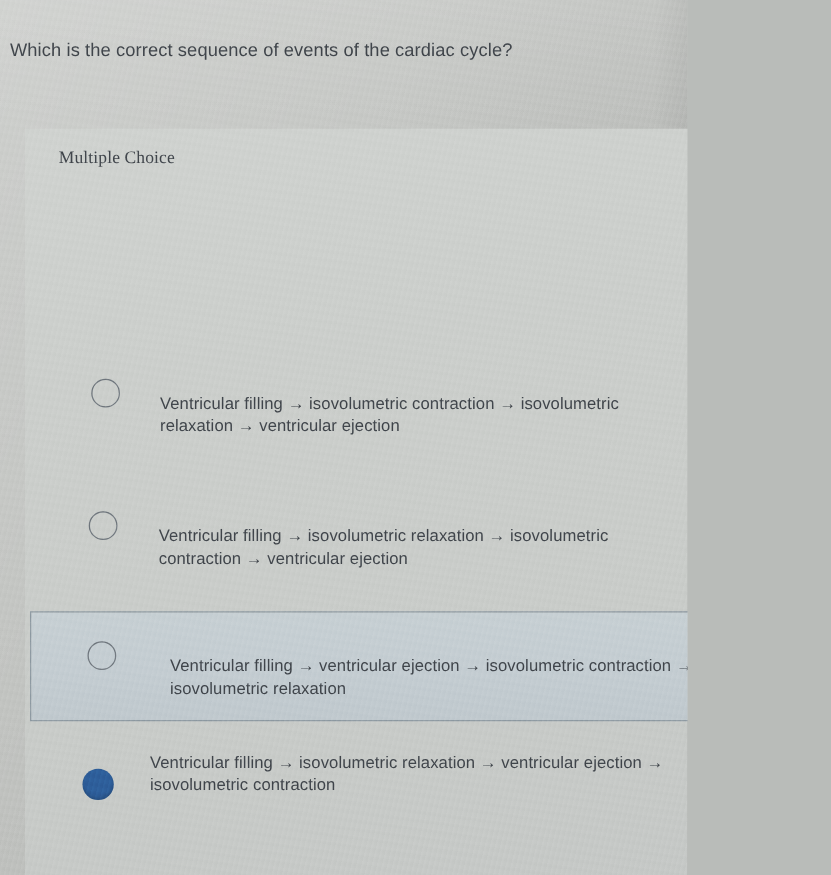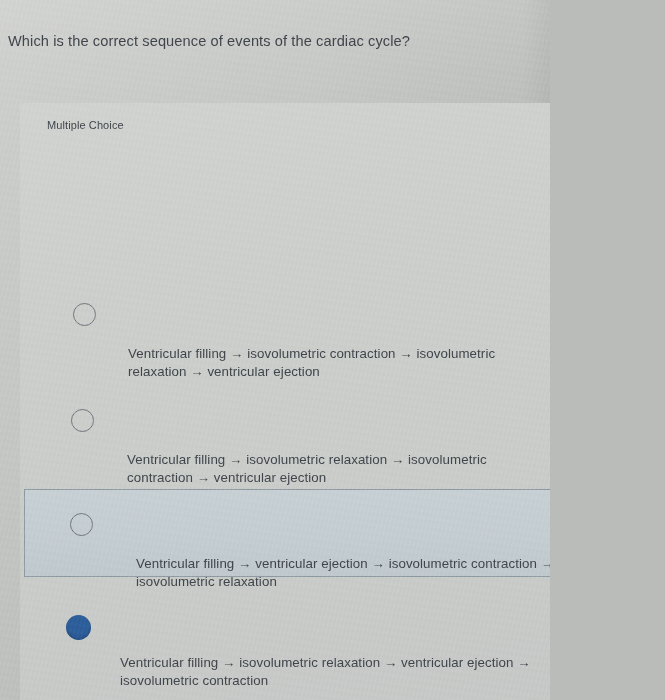--- a/index.html
+++ b/index.html
@@ -57,23 +57,24 @@
     width: 620px;
     height: 600px;
     background: linear-gradient(170deg, #cfd2cf 0%, #cbcecb 30%, #c8cbc8 68%, #c4c7c5 100%);
     box-shadow: 0 0 0 0 rgba(0,0,0,0);
   }
 
   .card-label {
     position: absolute;
     left: 27px;
     top: 16px;
-    font-size: 11px;
+    font-size: 14px;
     color: #3f444a;
     letter-spacing: 0.1px;
+    font-family: Liberation Serif, serif;
   }
 
   .options {
     position: absolute;
     left: 0;
     top: 0;
     width: 620px;
     height: 600px;
   }
 
@@ -101,21 +102,20 @@
     height: 25px;
     box-shadow: inset 0 -2px 3px rgba(0,0,0,0.18);
   }
 
   .otext {
     position: absolute;
     font-size: 13.3px;
     line-height: 18px;
     color: #3f444a;
     letter-spacing: 0.08px;
-    margin-top: 31px;
   }
 
   
   .highlight {
     position: absolute;
     left: 4px;
     top: 386px;
     width: 590px;
     height: 88px;
     box-sizing: border-box;
@@ -127,21 +127,21 @@
   #opt-0 .radio { left: 53px; top: 200px; }
   #opt-0 .otext { left: 108px; top: 211px; width: 400px; }
 
   #opt-1 .radio { left: 51px; top: 306px; }
   #opt-1 .otext { left: 107px; top: 317px; width: 400px; }
 
   #opt-2 .radio { left: 50px; top: 410px; }
   #opt-2 .otext { left: 116px; top: 421px; width: 430px; }
 
   #opt-3 .radio { left: 46px; top: 512px; }
-  #opt-3 .otext { left: 100px; top: 520px; width: 440px; }
+  #opt-3 .otext { left: 100px; top: 498px; width: 440px; }
 
   
   .top-band {
     position: absolute;
     left: 0; top: 0; width: 665px; height: 103px;
     background: linear-gradient(180deg, rgba(255,255,255,0.07) 0%, rgba(255,255,255,0.0) 100%);
     pointer-events: none;
   }
   .right-band {
     position: absolute;

